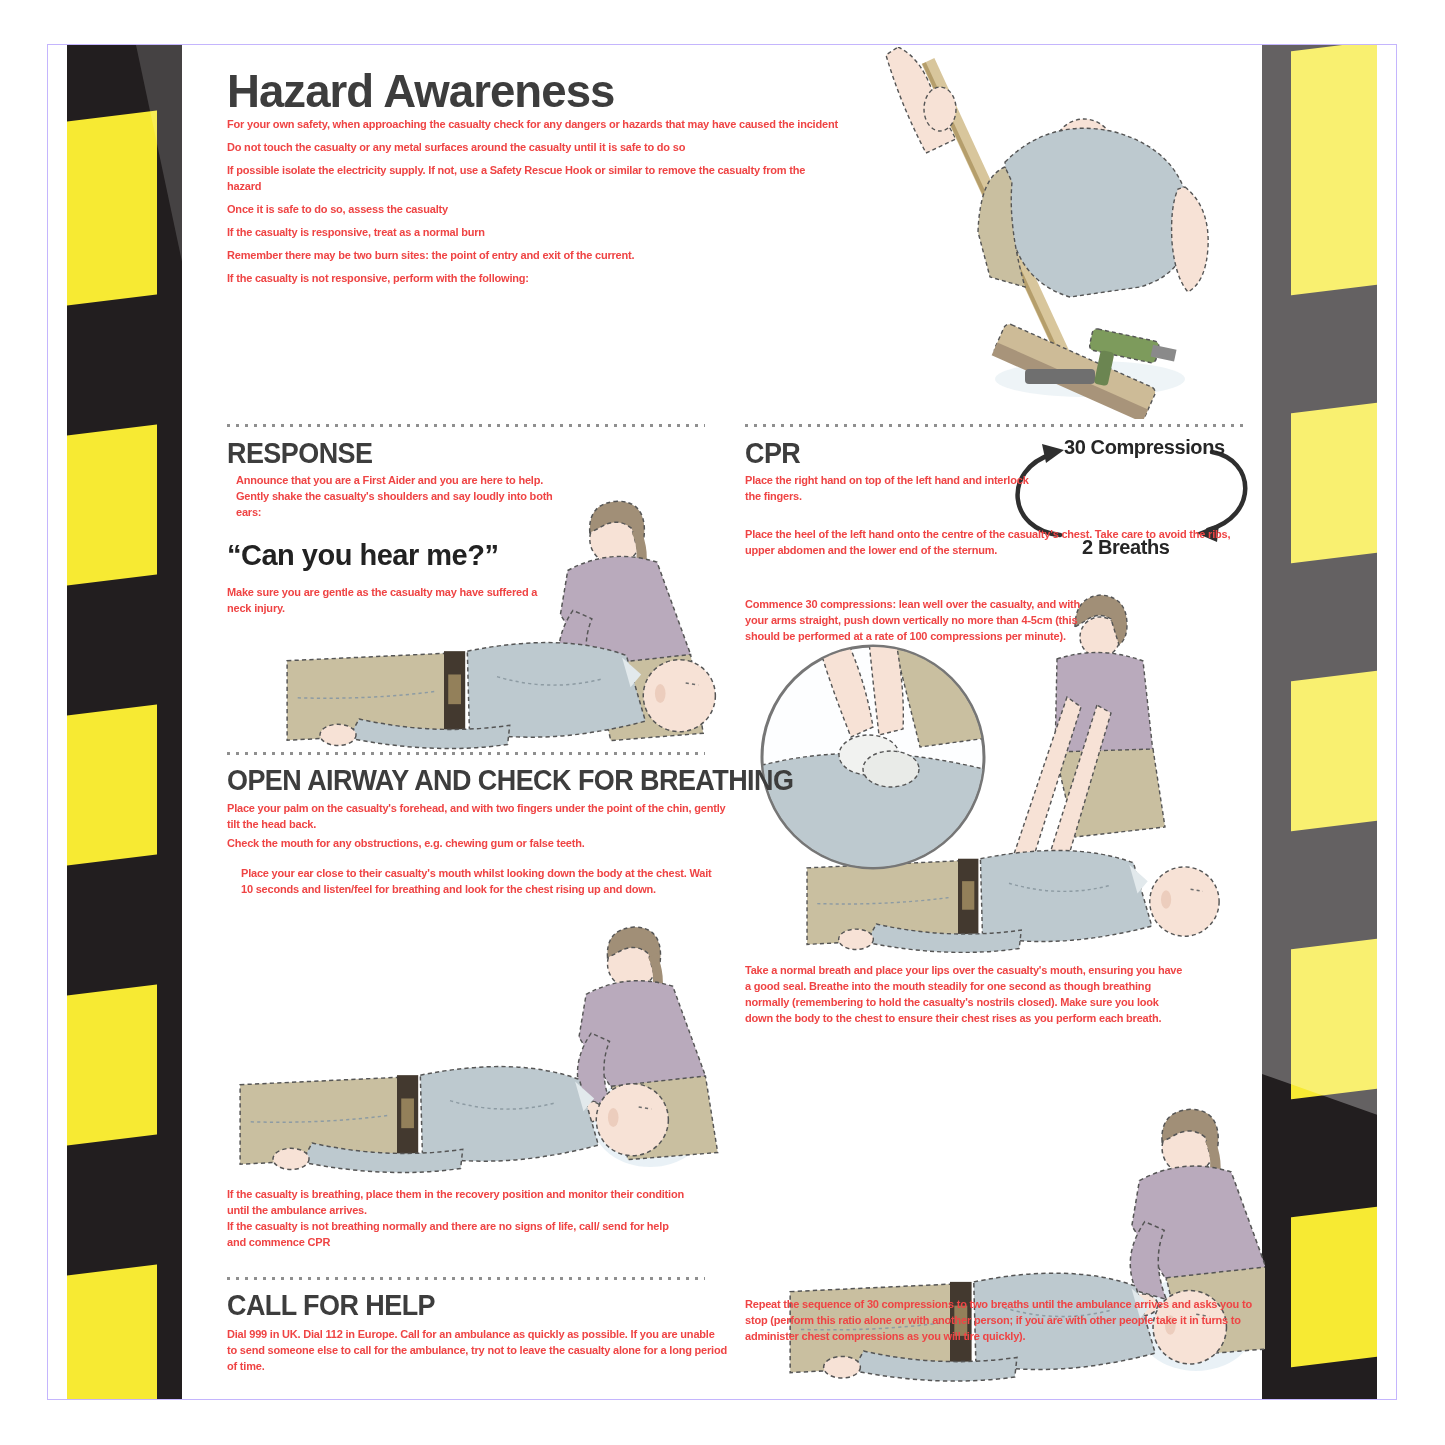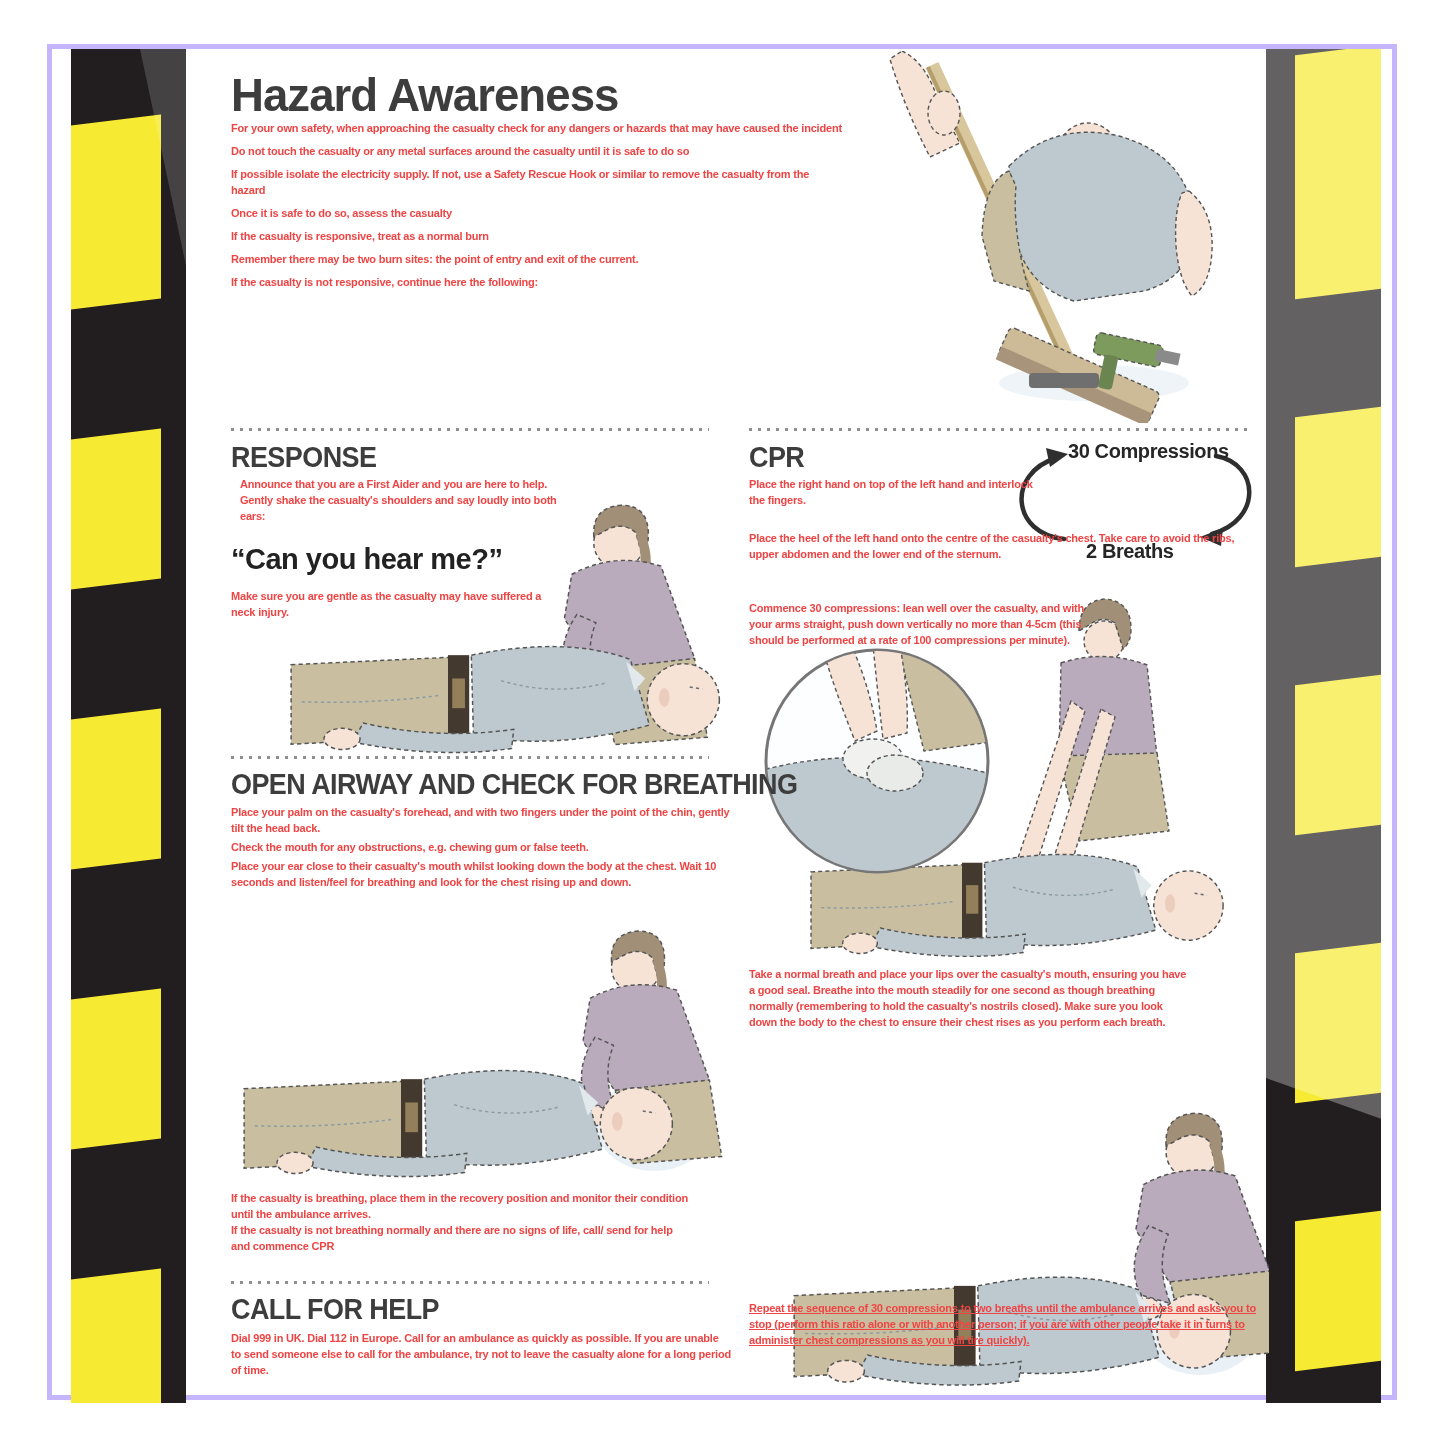--- a/index.html
+++ b/index.html
@@ -1,20 +1,20 @@
 <!DOCTYPE html>
 <html><head>
 <meta charset="utf-8">
 <style>
   html,body{margin:0;padding:0;background:#ffffff;}
   .stage{position:relative;width:1445px;height:1445px;background:#ffffff;overflow:hidden;
          font-family:"Liberation Sans",sans-serif;}
   .abs{position:absolute;}
   .poster{position:absolute;left:47px;top:44px;width:1350px;height:1356px;
-          background:#ffffff;border:5px solid #c4b5fd;box-sizing:border-box;}
+          background:#ffffff;border:1px solid #c4b5fd;box-sizing:border-box;}
   
   .band{position:absolute;top:0;height:1354px;width:115px;background:#221e1f;overflow:hidden;}
   .band-left{left:19px;}
   .band-right{left:1214px;}
   .stripes{position:absolute;top:-40px;bottom:-40px;}
   .stripes-left{left:0;width:78%;transform:skewY(-7deg);
      background:repeating-linear-gradient(to bottom,#f7ea33 0 150px,rgba(0,0,0,0) 150px 280px);
      background-position:0 145px;}
   .stripes-right{right:0;width:75%;transform:skewY(-7deg);
      background:repeating-linear-gradient(to bottom,#f7ea33 0 150px,rgba(0,0,0,0) 150px 268px);
@@ -56,21 +56,21 @@
     </div>
 
     <div class="abs txt h-title" style="left:179px;top:18px;">Hazard Awareness</div>
     <div class="abs txt body-t" style="left:179px;top:72px;width:612px;">
       <p class="intro-p">For your own safety, when approaching the casualty check for any dangers or hazards that may have caused the incident</p>
       <p class="intro-p">Do not touch the casualty or any metal surfaces around the casualty until it is safe to do so</p>
       <p class="intro-p">If possible isolate the electricity supply. If not, use a Safety Rescue Hook or similar to remove the casualty from the hazard</p>
       <p class="intro-p">Once it is safe to do so, assess the casualty</p>
       <p class="intro-p">If the casualty is responsive, treat as a normal burn</p>
       <p class="intro-p">Remember there may be two burn sites: the point of entry and exit of the current.</p>
-      <p class="intro-p">If the casualty is not responsive, continue here the following:</p>
+      <p class="intro-p">If the casualty is not responsive, perform with the following:</p>
     </div>
 
     <svg width="0" height="0" style="position:absolute" aria-hidden="true">
       <defs>
         <g id="g-casualty">
           <path class="khaki outl" d="M2 45 L152 38 L158 112 L2 120 Z"></path>
           <path class="line" d="M12 80 Q80 82 142 74"></path>
           <rect class="belt" x="150" y="36" width="20" height="78"></rect>
           <rect x="154" y="58" width="12" height="28" fill="#93805a"></rect>
           <path class="shirt outl" d="M172 36 Q262 18 322 40 L340 102 Q250 126 174 112 Z"></path>
@@ -181,39 +181,39 @@
         </g>
       </g>
     </svg>
 
     <div class="abs sep dotsep" style="left:179px;top:707px;width:478px;"></div>
 
     <div class="abs txt h-section" style="left:179px;top:719px;">OPEN AIRWAY AND CHECK FOR BREATHING</div>
     <div class="abs txt body-t" style="left:179px;top:756px;width:505px;">
       <p style="margin:0 0 3px 0;">Place your palm on the casualty's forehead, and with two fingers under the point of the chin, gently tilt the head back.</p>
       <p style="margin:0 0 3px 0;">Check the mouth for any obstructions, e.g. chewing gum or false teeth.</p>
-      <p style="margin:0;">Place your ear close to their casualty's mouth whilst looking down the body at the chest. Wait 10 seconds and listen/feel for breathing and look for the chest rising up and down.</p>
+      <p style="margin:14px;">Place your ear close to their casualty's mouth whilst looking down the body at the chest. Wait 10 seconds and listen/feel for breathing and look for the chest rising up and down.</p>
     </div>
     <svg class="abs art" style="left:182px;top:876px;" width="494" height="266" viewBox="0 0 494 266">
       <ellipse cx="420" cy="200" rx="58" ry="46" fill="#cfe0ea" opacity="0.45"></ellipse>
       <use href="#g-aider" transform="translate(300,2) scale(1.02)"></use>
       <use href="#g-casualty" transform="translate(8,116) scale(1.06)"></use>
     </svg>
     <div class="abs txt body-t" style="left:179px;top:1142px;width:460px;">
       <p style="margin:0;">If the casualty is breathing, place them in the recovery position and monitor their condition until the ambulance arrives.</p>
       <p style="margin:0;">If the casualty is not breathing normally and there are no signs of life, call/ send for help and commence CPR</p>
     </div>
 
     <div class="abs txt body-t" style="left:697px;top:918px;width:440px;">Take a normal breath and place your lips over the casualty's mouth, ensuring you have a good seal. Breathe into the mouth steadily for one second as though breathing normally (remembering to hold the casualty's nostrils closed). Make sure you look down the body to the chest to ensure their chest rises as you perform each breath.</div>
     <svg class="abs art" style="left:740px;top:1050px;" width="477" height="300" viewBox="0 0 477 300">
       <ellipse cx="408" cy="228" rx="60" ry="48" fill="#cfe0ea" opacity="0.45"></ellipse>
       <use href="#g-aider" transform="translate(292,10) scale(1.08)"></use>
       <use href="#g-casualty" transform="translate(0,148) scale(1.08)"></use>
     </svg>
-    <div class="abs txt body-t" style="left:697px;top:1252px;width:515px;text-decoration:underline;">Repeat the sequence of 30 compressions to two breaths until the ambulance arrives and asks you to stop (perform this ratio alone or with another person; if you are with other people take it in turns to administer chest compressions as you will tire quickly).</div>
+    <div class="abs txt body-t" style="left:697px;top:1252px;width:515px;">Repeat the sequence of 30 compressions to two breaths until the ambulance arrives and asks you to stop (perform this ratio alone or with another person; if you are with other people take it in turns to administer chest compressions as you will tire quickly).</div>
 
     <div class="abs sep dotsep" style="left:179px;top:1232px;width:478px;"></div>
 
     <div class="abs txt h-section" style="left:179px;top:1244px;">CALL FOR HELP</div>
     <div class="abs txt body-t" style="left:179px;top:1282px;width:500px;">Dial 999 in UK. Dial 112 in Europe. Call for an ambulance as quickly as possible. If you are unable to send someone else to call for the ambulance, try not to leave the casualty alone for a long period of time.</div>
 
   </div>
 </div>
 
 </body></html>

